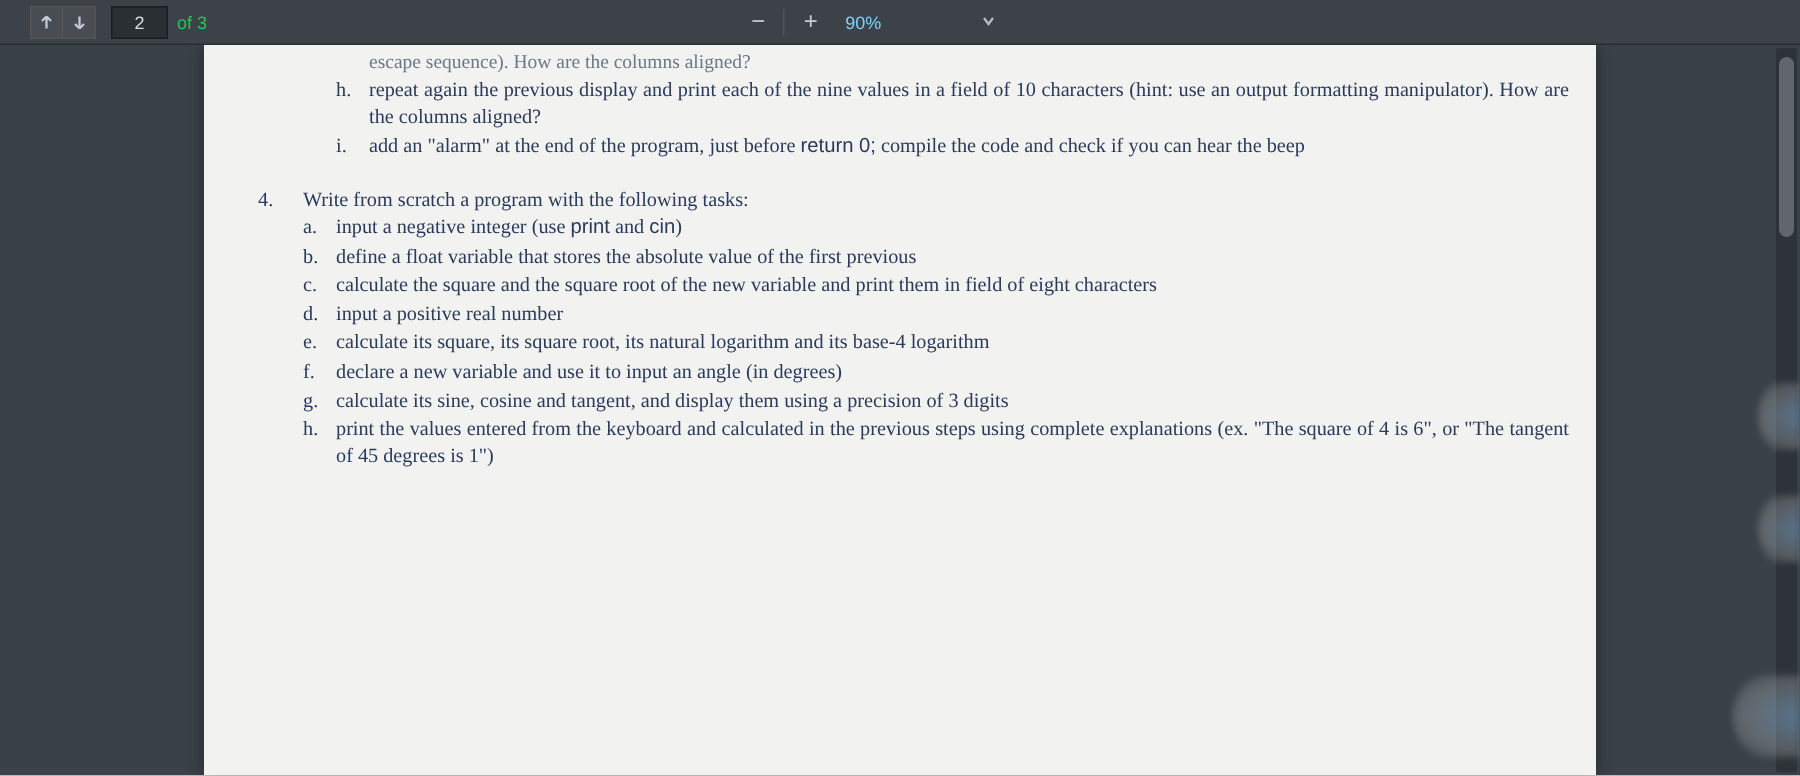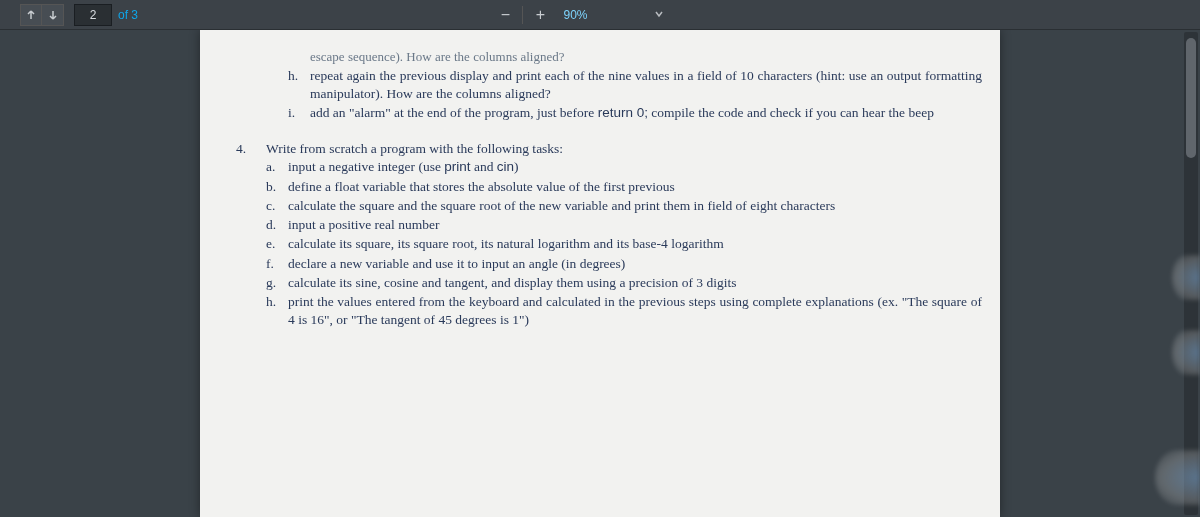--- a/index.html
+++ b/index.html
@@ -36,21 +36,21 @@
       width: 38px; height: 22px;
       margin-left: 10px;
       background: #2a2f33;
       border: 1px solid #1a1e22;
       color: #d8dce0;
       text-align: center;
       font-size: 12px;
     }
     .page-of {
       margin-left: 6px;
-      color: #0ea5e9;
+      color: #22c55e;
       font-size: 12px;
     }
     .toolbar-center {
       display: flex; align-items: center; gap: 6px;
     }
     .zoom-btn {
       width: 22px; height: 22px;
       display: flex; align-items: center; justify-content: center;
       color: #c8ccd0;
       font-size: 16px;
@@ -84,25 +84,25 @@
       border-radius: 2px;
     }
     .scrollbar-thumb {
       position: absolute;
       left: 2px; top: 6px;
       width: 10px; height: 120px;
       background: #60666c;
       border-radius: 5px;
     }
     .paper {
-      width: 800px;
+      width: 928px;
       height: 100%;
       background: #f2f2f0;
       box-shadow: 0 0 10px rgba(0,0,0,0.4);
-      padding: 16px 18px;
+      padding: 0 18px;
       color: #2a3a5a;
       font-family: Georgia, 'Times New Roman', serif;
       font-size: 13.5px;
       line-height: 1.35;
       overflow: hidden;
     }
     .item-list {
       margin-left: 70px;
     }
     .item-row {
@@ -247,21 +247,21 @@
         <div class="item-row">
           <div class="item-marker">f.</div>
           <div class="item-text">declare a new variable and use it to input an angle (in degrees)</div>
         </div>
         <div class="item-row">
           <div class="item-marker">g.</div>
           <div class="item-text">calculate its sine, cosine and tangent, and display them using a precision of 3 digits</div>
         </div>
         <div class="item-row">
           <div class="item-marker">h.</div>
-          <div class="item-text">print the values entered from the keyboard and calculated in the previous steps using complete explanations (ex. "The square of 4 is 16", or "The tangent of 45 degrees is 1")</div>
+          <div class="item-text">print the values entered from the keyboard and calculated in the previous steps using complete explanations (ex. "The square of 4 is 6", or "The tangent of 45 degrees is 1")</div>
         </div>
       </div>
 
     </div>
 
     <div class="scrollbar-track">
       <div class="scrollbar-thumb"></div>
     </div>
   </div>
 

